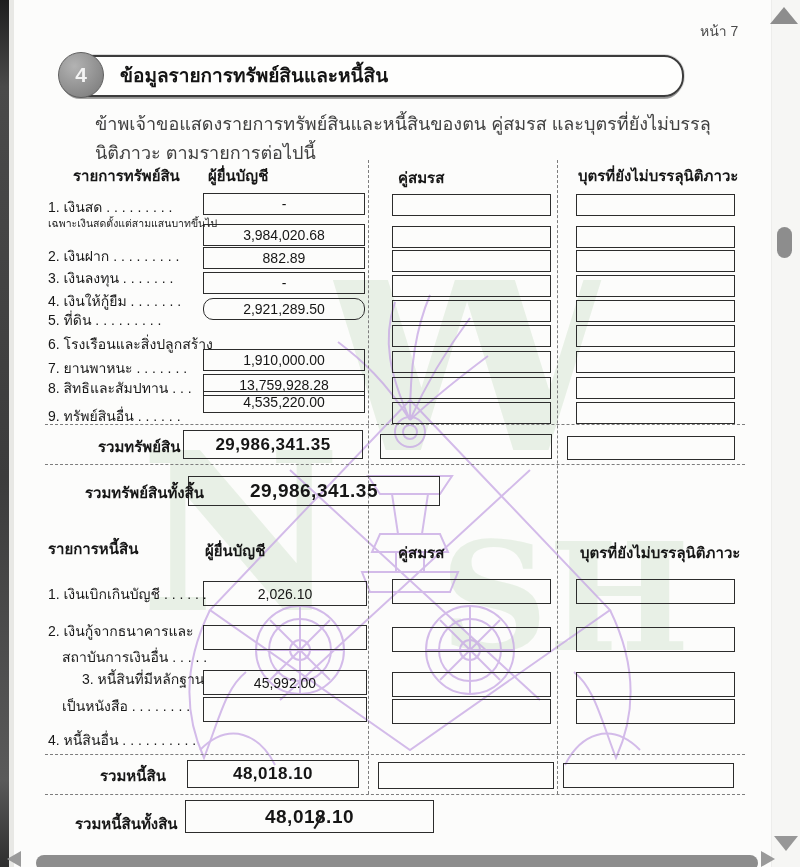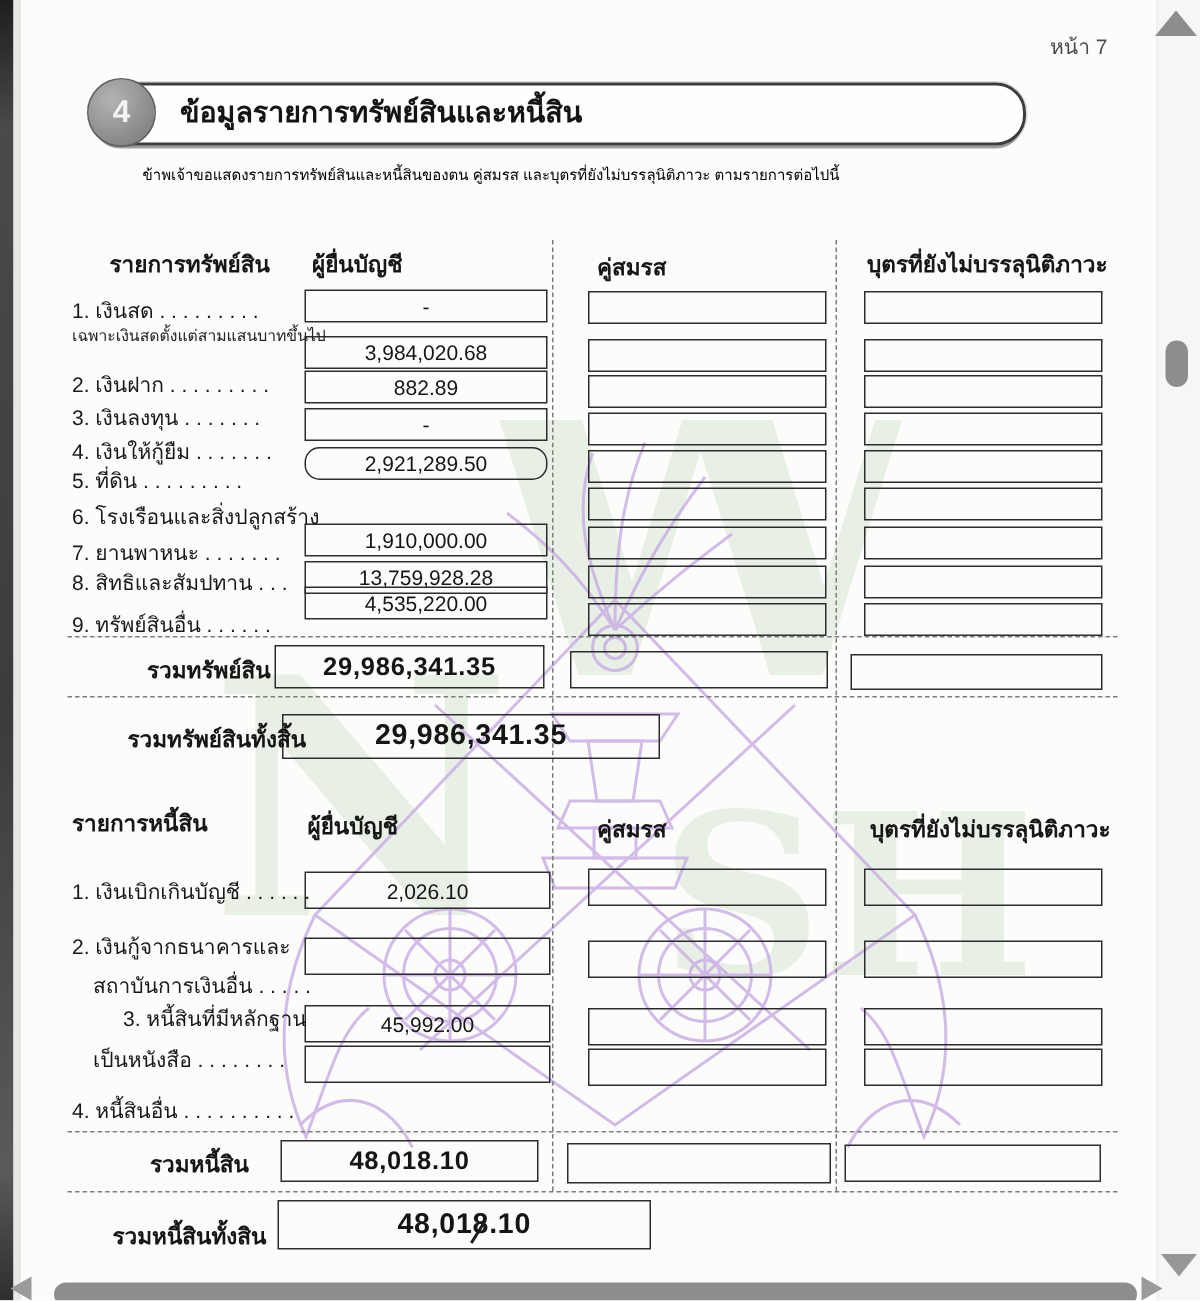--- a/index.html
+++ b/index.html
@@ -14,21 +14,21 @@
   .tri-down{width:0;height:0;border-left:12px solid transparent;border-right:12px solid transparent;border-top:15px solid #979797;}
   .tri-left{width:0;height:0;border-top:8px solid transparent;border-bottom:8px solid transparent;border-right:14px solid #9a9a9a;}
   .tri-right{width:0;height:0;border-top:8px solid transparent;border-bottom:8px solid transparent;border-left:14px solid #9a9a9a;}
   .vthumb{left:777px;top:227px;width:15px;height:31px;border-radius:8px;background:#8d8d8d;}
   .hthumb{left:36px;top:855px;width:722px;height:16px;border-radius:8px;background:#8d8d8d;}
   
   .page-num{left:700px;top:20px;font-size:14px;color:#4a4a4a;}
   .banner{left:60px;top:55px;width:620px;height:38px;border:2px solid #3c3c3c;border-radius:20px;box-shadow:0 4px 0 -2px rgba(90,90,90,.55),0 0 0 1px rgba(120,120,120,.25);background:rgba(255,255,255,.6);z-index:3;}
   .banner-num{position:absolute;left:-4px;top:-5px;width:44px;height:44px;border-radius:50%;background:radial-gradient(circle at 35% 30%,#b3b3b3,#767676);border:1px solid #5f5f5f;color:#f4f4f4;font-size:21px;font-weight:bold;text-align:center;line-height:44px;}
   .banner-title{position:absolute;left:58px;top:0;height:38px;line-height:38px;font-size:19px;font-weight:bold;color:#141414;}
-  .intro{left:95px;top:109px;width:640px;font-size:10px;color:#000000;z-index:3;}
+  .intro{left:95px;top:109px;width:640px;font-size:18px;color:#404040;z-index:3;}
   
   .hdr{font-size:15px;font-weight:bold;color:#161616;z-index:3;}
   .rowlbl{font-size:14px;color:#181818;z-index:3;white-space:nowrap;}
   .note{font-size:10.5px;color:#222;z-index:3;}
   .vbox{border:1.6px solid #2c2c2c;background:transparent;z-index:2;display:flex;align-items:center;justify-content:center;}
   .vbox span{font-size:14px;color:#151515;}
   .val-lg{font-size:17px !important;font-weight:600;letter-spacing:.5px;}
   .val-xl{font-size:19px !important;font-weight:700;letter-spacing:.5px;}
   .totlbl{font-size:15px;font-weight:bold;color:#161616;z-index:3;}
   .hdash{border-top:1.6px dashed #7d7d7d;height:0;z-index:1;}

